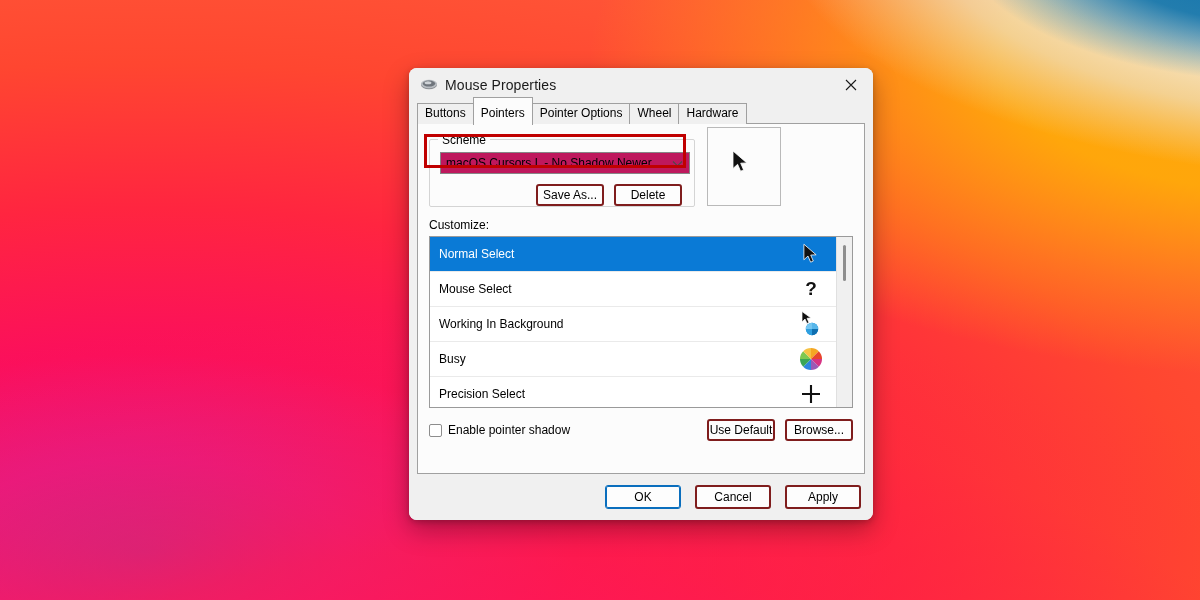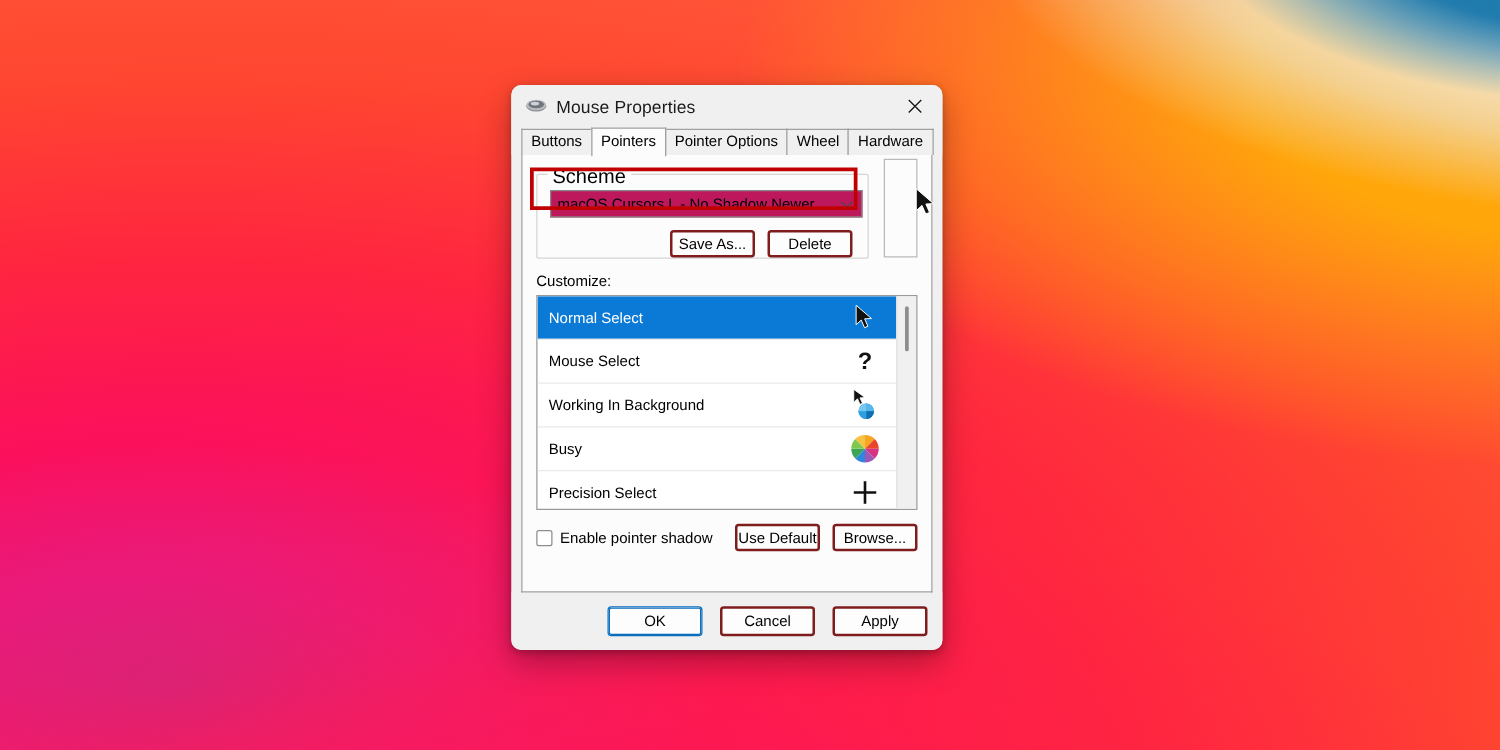--- a/index.html
+++ b/index.html
@@ -50,21 +50,21 @@
   .wp-redsweep {
     background:
       radial-gradient(120% 95% at 40% 120%, rgba(255,20,95,0.95) 0%, rgba(255,32,70,0.6) 30%, rgba(255,60,50,0.15) 55%, rgba(255,70,50,0) 72%);
   }
 
   
   #dialog {
     position: absolute;
     left: 409px;
     top: 68px;
-    width: 345px;
+    width: 464px;
     height: 452px;
     background: #f0f0f0;
     border-radius: 8px;
     box-shadow: 0 10px 26px rgba(0,0,0,0.30), 0 2px 6px rgba(0,0,0,0.22);
     overflow: hidden;
     font-size: 12px;
     color: #000;
     display: flex;
     flex-direction: column;
   }
@@ -120,21 +120,21 @@
     margin-right: -1px;
     position: relative;
     z-index: 1;
     color: #000;
     line-height: 15px;
     cursor: default;
   }
   .tab.active {
     background: #fcfcfc;
     z-index: 3;
-    padding-top: 3px;
+    padding-top: 8px;
     padding-bottom: 4px;
     margin-bottom: -1px;
     border-color: #a0a0a0;
   }
 
   
   .tabpage {
     flex: 1;
     margin: 0 8px;
     background: #fcfcfc;
@@ -154,21 +154,21 @@
     margin-top: 6px;
     height: 68px;
     box-sizing: border-box;
   }
   .groupbox > .legend {
     position: absolute;
     top: -7px;
     left: 8px;
     background: #fcfcfc;
     padding: 0 4px;
-    font-size: 16px;
+    font-size: 12px;
     color: #000;
   }
 
   .scheme-row { display: flex; align-items: flex-start; }
   .scheme-left { width: 266px; position: relative; }
 
   
   .annot-red {
     position: absolute;
     left: -6px;

